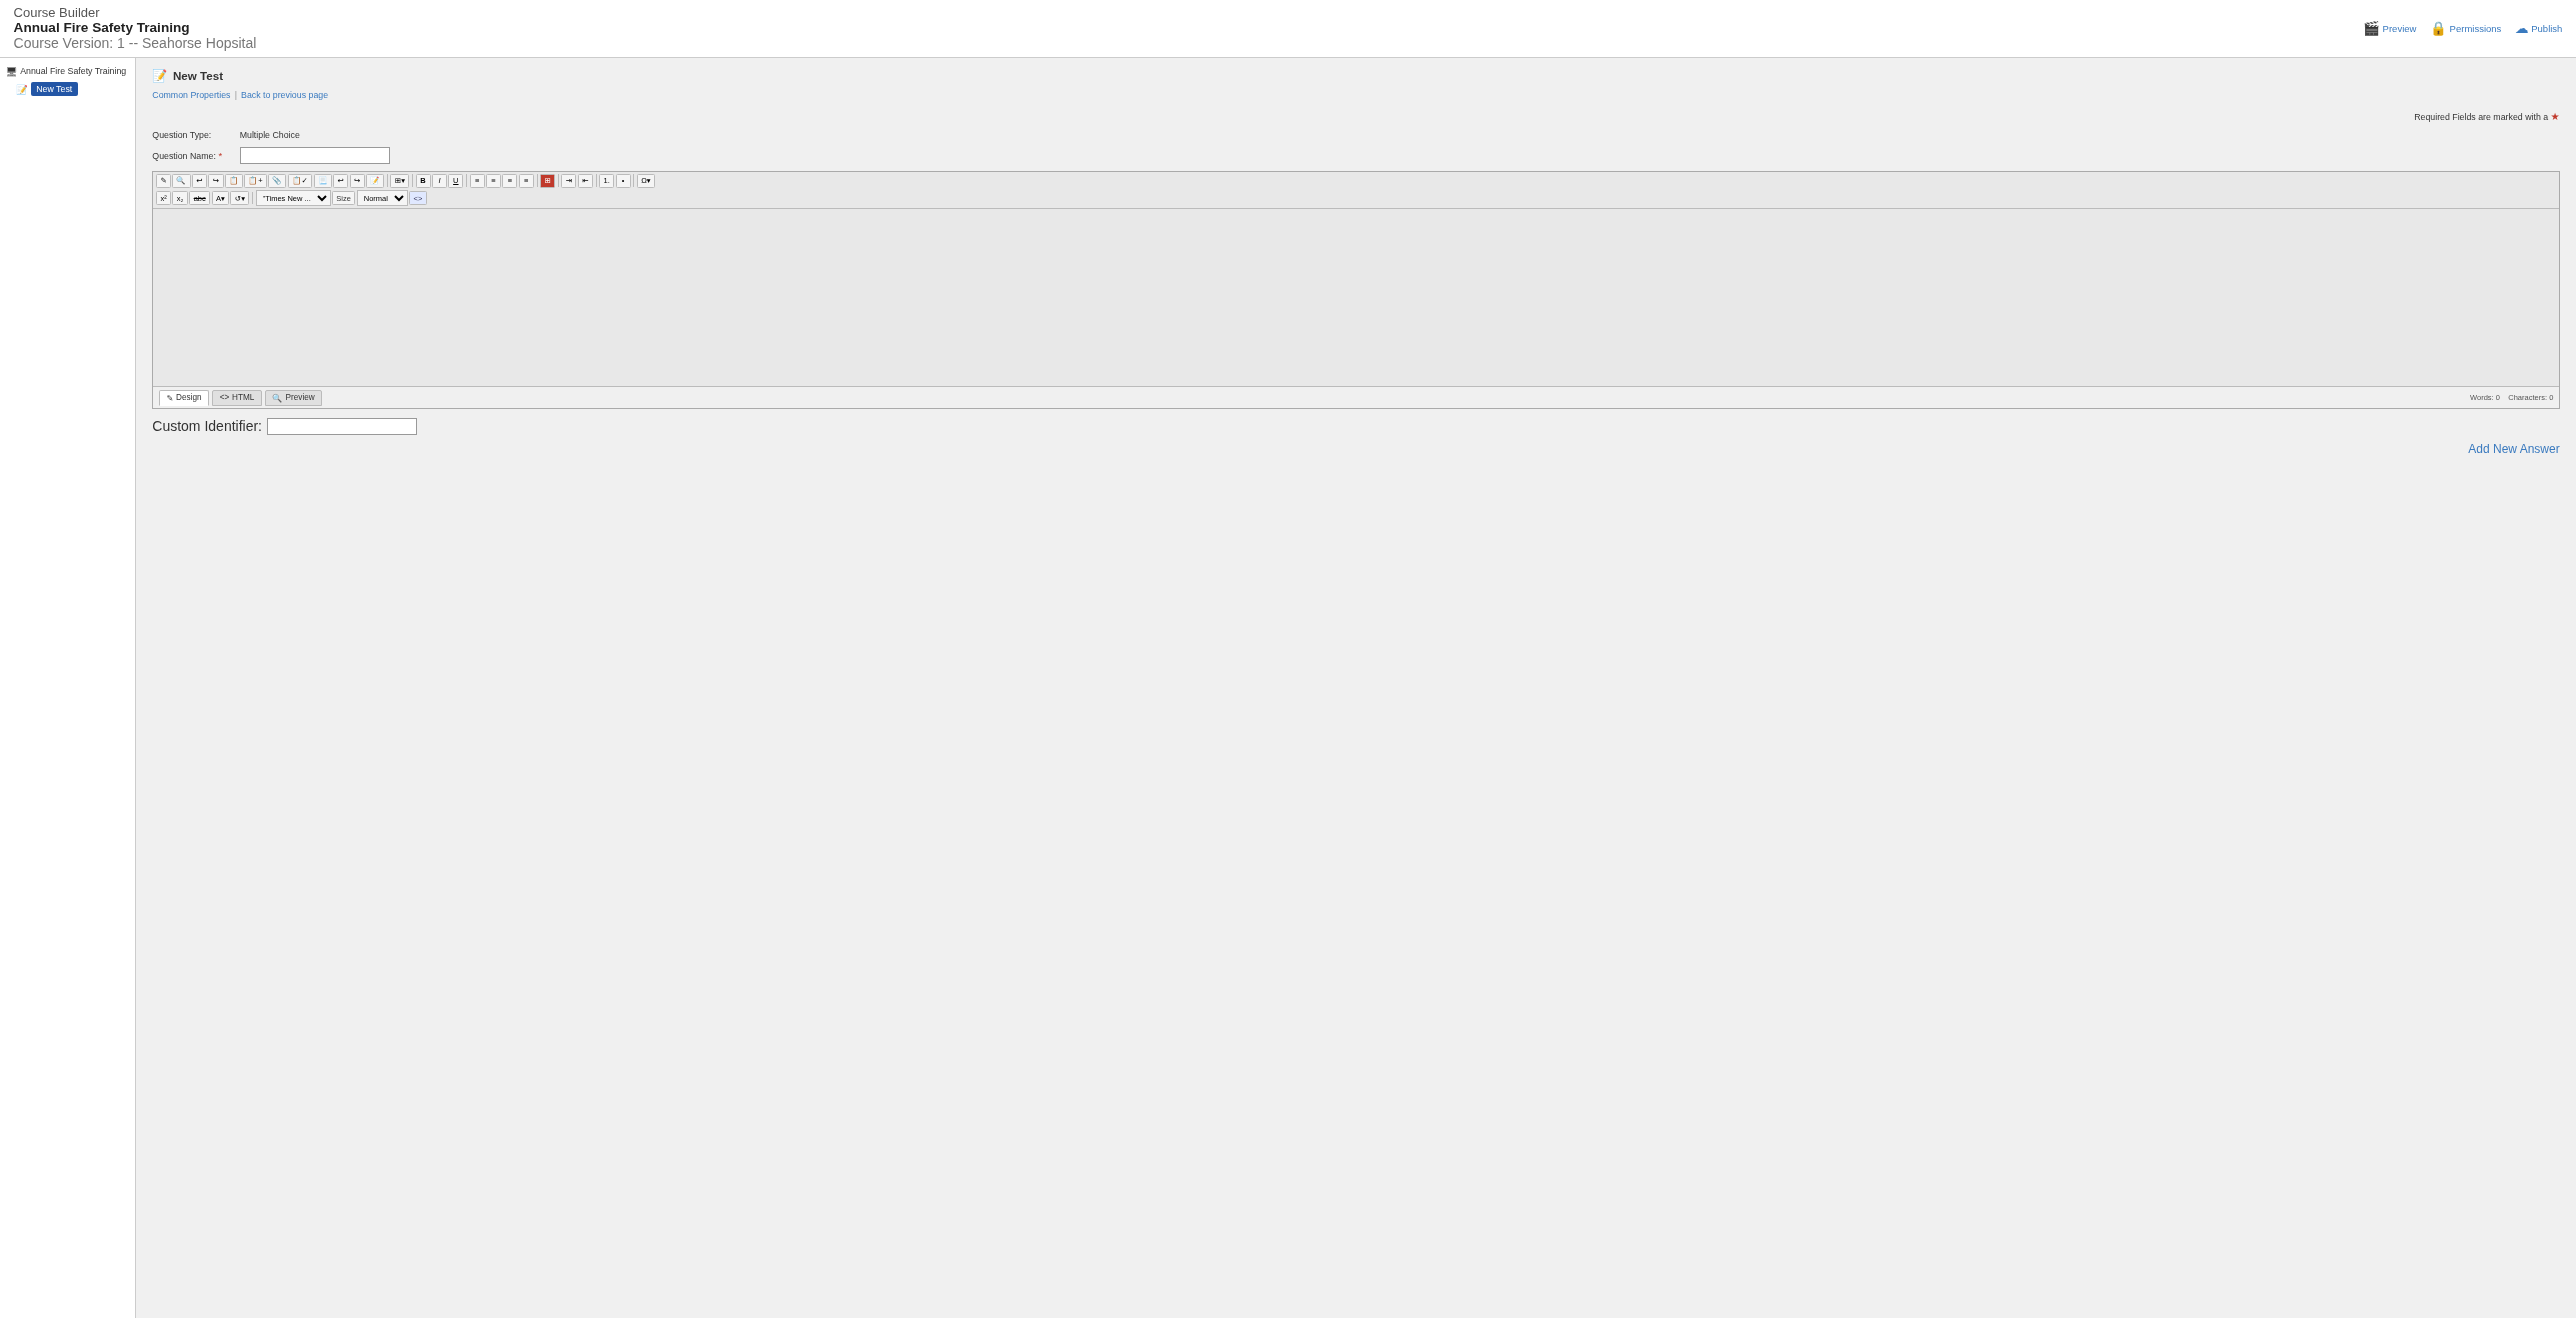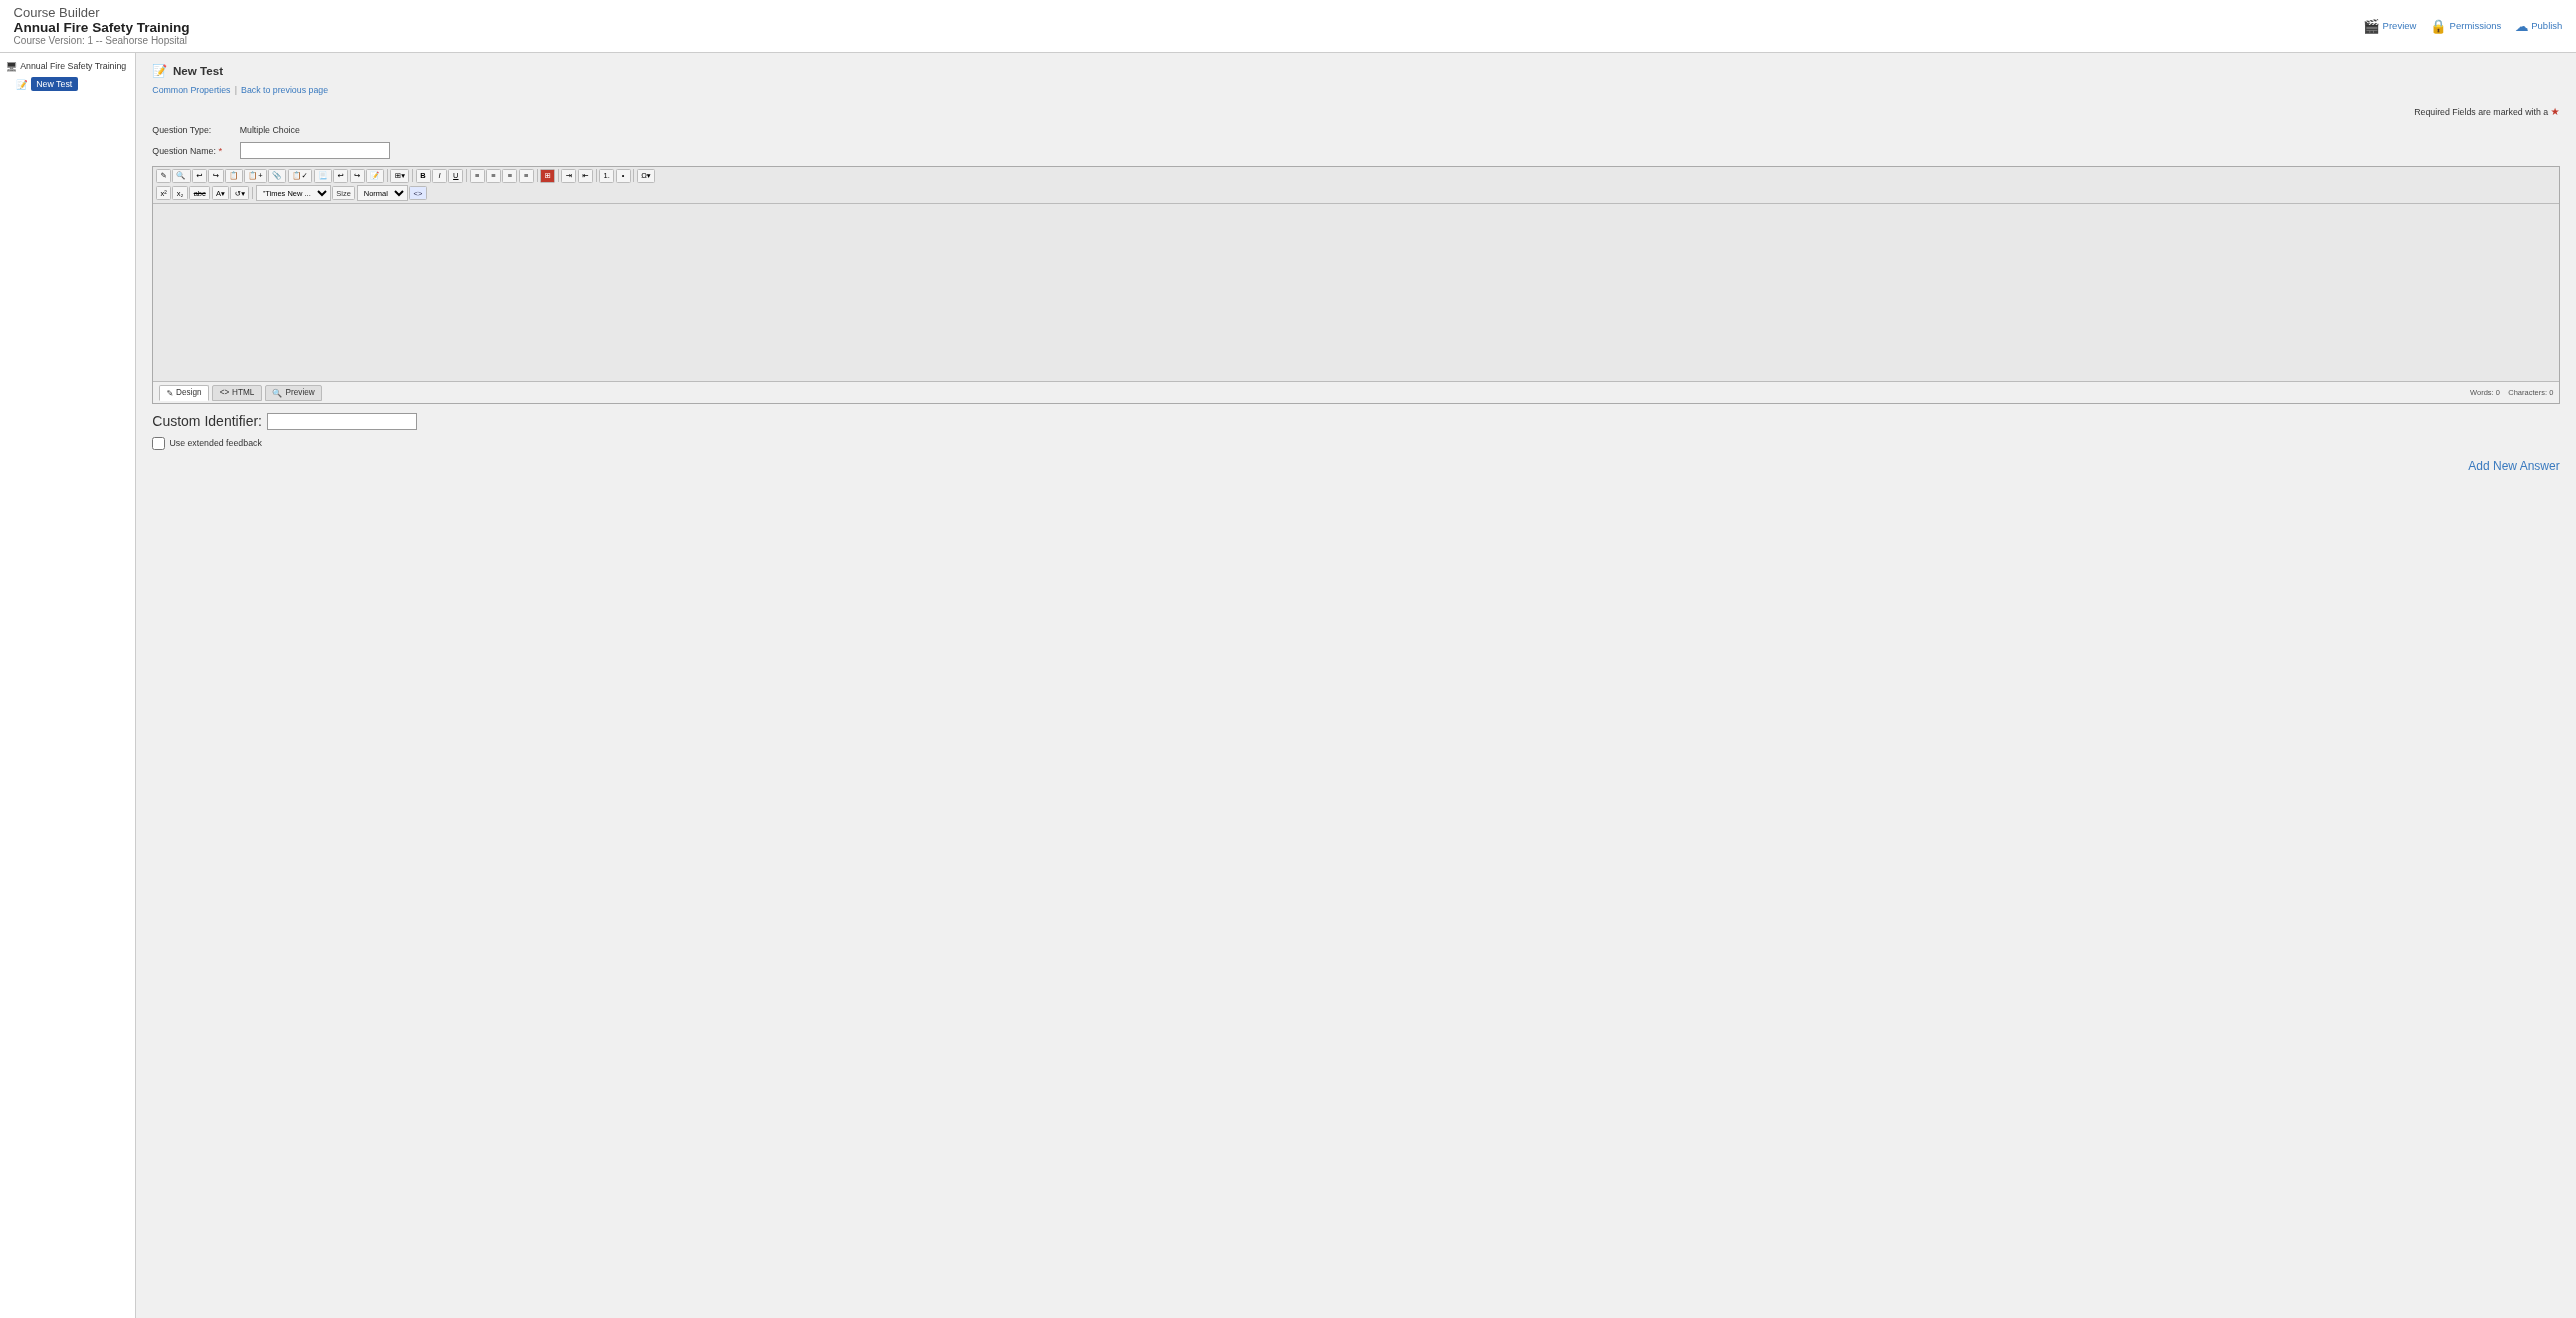--- a/index.html
+++ b/index.html
@@ -10,21 +10,21 @@
       background: #fff;
       border-bottom: 0.7px solid #ccc;
       padding: 5.4px 13.6px;
       display: flex;
       align-items: center;
       justify-content: space-between;
       min-height: 48px;
     }
     #header-left .app-title { font-size: 13px; color: #555; }
     #header-left .course-title { font-size: 13.6px; font-weight: bold; color: #222; }
-    #header-left .course-version { font-size: 10px; color: #777; }
+    #header-left .course-version { font-size: 14px; color: #777; }
     #header-right { display: flex; gap: 13.6px; align-items: center; }
     .header-action {
       display: flex; align-items: center; gap: 2.7px;
       color: #3a7abf; text-decoration: none; font-size: 9.5px; cursor: pointer;
     }
     .header-icon { font-size: 13.6px; }
 
     
     #layout { display: flex; height: calc(100vh - 48px); }
 
@@ -307,24 +307,20 @@
           <span>Characters: 0</span>
         </div>
       </div>
     </div>
 
     <div class="custom-identifier-row">
       <span class="custom-identifier-label">Custom Identifier:</span>
       <input class="form-input" type="text" value="" style="">
     </div>
 
-    <div class="checkbox-row">
-      <input type="checkbox" id="ext-feedback" style="">
-      <label class="checkbox-label" for="ext-feedback">Use extended feedback</label>
-    </div>
 
     <div class="add-new-answer-row">
       <a class="add-new-answer-link" href="#">Add New Answer</a>
     </div>
 
 
   </div>
 </div>
 
 

